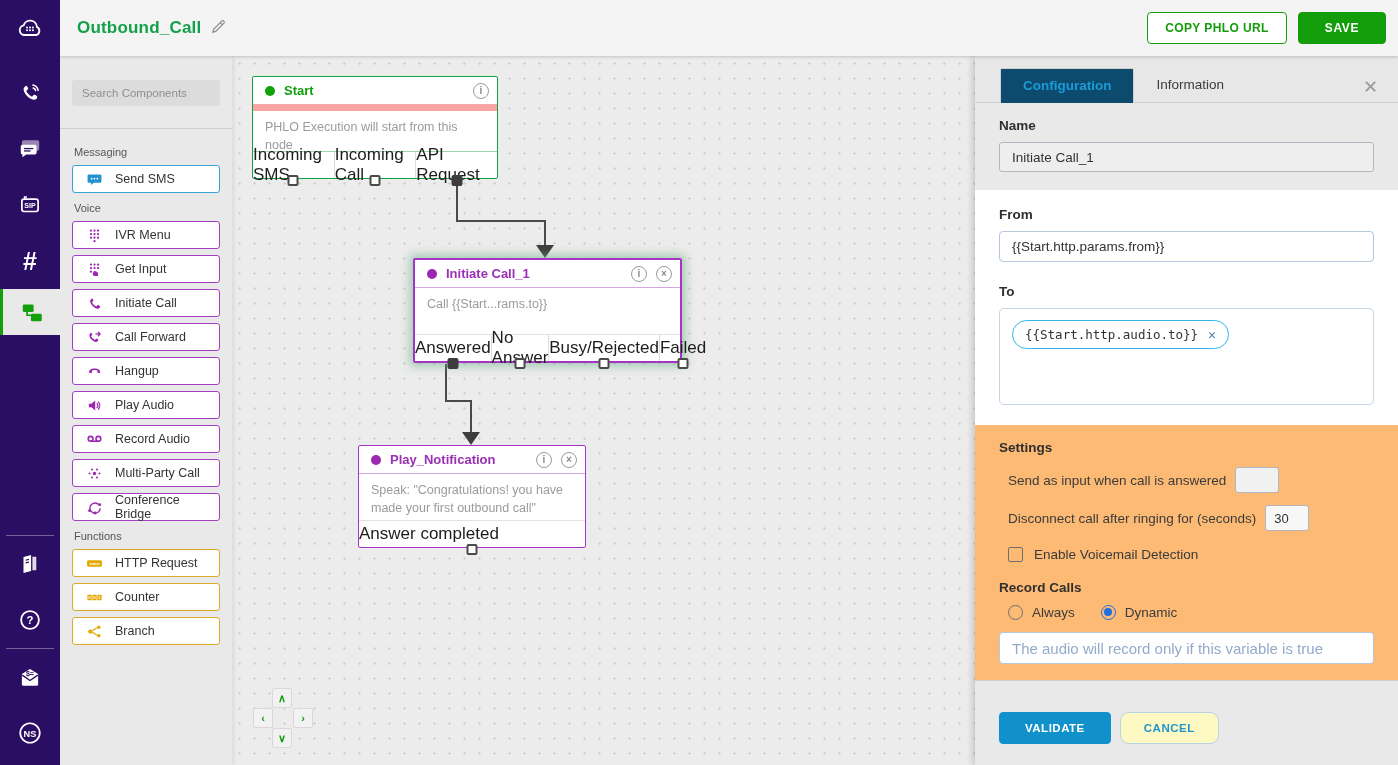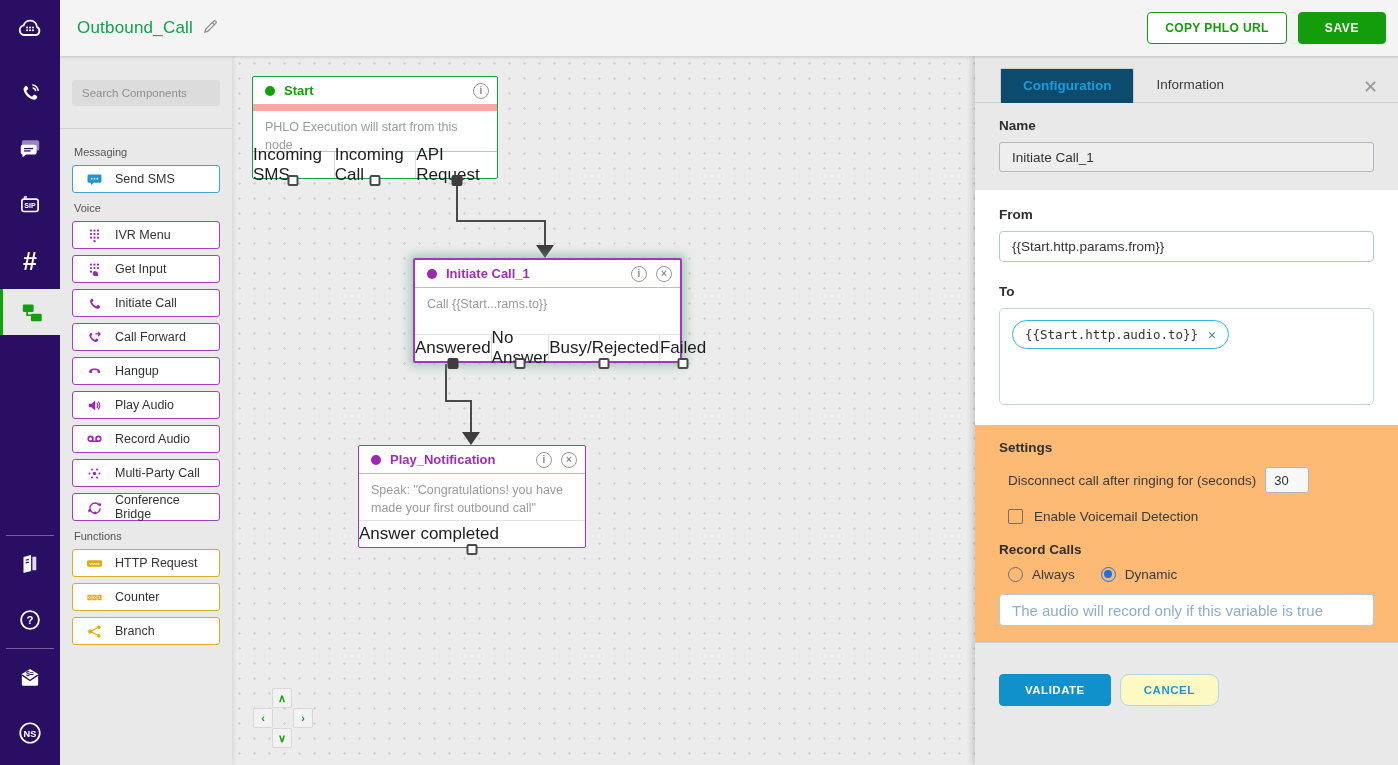--- a/index.html
+++ b/index.html
@@ -10,21 +10,21 @@
   .rail-item { width:60px; height:56px; display:flex; align-items:center; justify-content:center; color:#fff; }
   .rail-item svg { width:26px; height:26px; }
   .rail-logo { height:56px; }
   .rail-item.active { background:#e9e9ea; color:#12a00c; height:46px; border-left:3px solid #12a00c; }
   .rail-bottom { position:absolute; bottom:4px; left:0; right:0; }
   .rail-divider { border-top:1px solid rgba(255,255,255,.35); margin:0 6px; }
   .rail-hash { font-size:25px; font-weight:bold; color:#fff; }
 
   
   .topbar { position:absolute; left:60px; top:0; width:1338px; height:56px; background:#f4f4f4; box-shadow:0 1px 3px rgba(0,0,0,.18); z-index:20; display:flex; align-items:center; }
-  .phlo-title { color:#13a04b; font-size:17px; font-weight:400; margin-left:17px; letter-spacing:.2px; }
+  .phlo-title { color:#13a04b; font-size:17px; font-weight:700; margin-left:17px; letter-spacing:.2px; }
   .pencil { margin-left:9px; color:#8a8a8a; }
   .topbar-actions { margin-left:auto; margin-right:12px; display:flex; gap:11px; }
   .btn-copy { background:#fff; border:1px solid #149d0b; color:#149d0b; font-size:12px; font-weight:bold; letter-spacing:.4px; padding:8px 17px; border-radius:4px; cursor:pointer; font-family:inherit; }
   .btn-save { background:#149d0b; border:1px solid #149d0b; color:#fff; font-size:12px; font-weight:bold; letter-spacing:.6px; padding:8px 26px; border-radius:4px; cursor:pointer; font-family:inherit; }
 
   
   .components { position:absolute; left:60px; top:56px; width:172px; height:709px; background:#e9e9e9; z-index:10; box-shadow:2px 0 4px rgba(0,0,0,.08); }
   .search-wrap { padding:24px 12px 0 12px; }
   .search-input { width:100%; height:26px; border:0; background:#dcdcdc; border-radius:3px; padding:0 10px; font-size:11.5px; color:#444; font-family:inherit; }
   .search-input::placeholder { color:#8f8f8f; }
@@ -483,20 +483,24 @@
       <span class="chip">
         <span>{{Start.http.audio.to}}</span>
         <span class="chip-x">✕</span>
       </span>
     </div>
   </div>
 
   <div class="sec-settings">
     <div class="flabel">Settings</div>
     <div class="set-row">
+      <label>Send as input when call is answered</label>
+      <input class="inp-mini" value="" style="">
+    </div>
+    <div class="set-row">
       <label>Disconnect call after ringing for (seconds)</label>
       <input class="inp-mini white" value="30" style="">
     </div>
     <div class="check-row">
       <span class="checkbox"></span>
       <label style="font-size:13.5px;color:#3b3b3b;">Enable Voicemail Detection</label>
     </div>
     <div class="flabel">Record Calls</div>
     <div class="radio-row">
       <span class="radio-opt">

